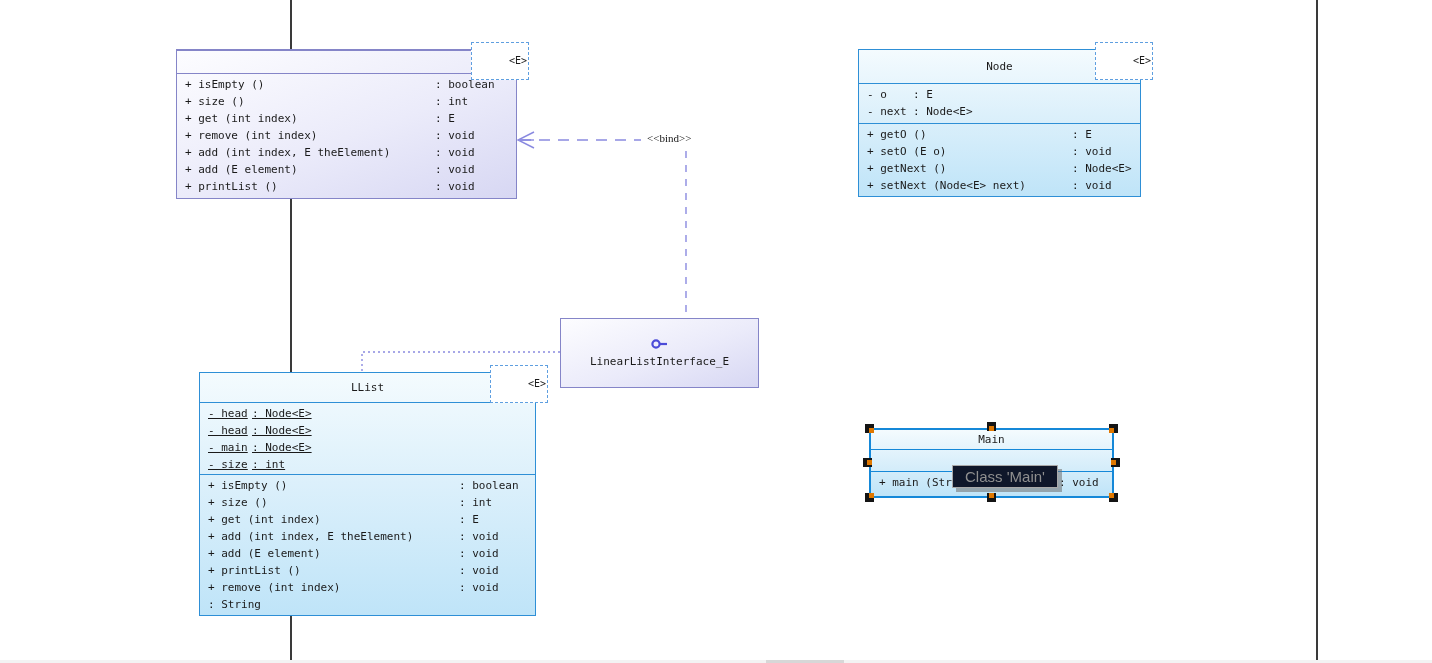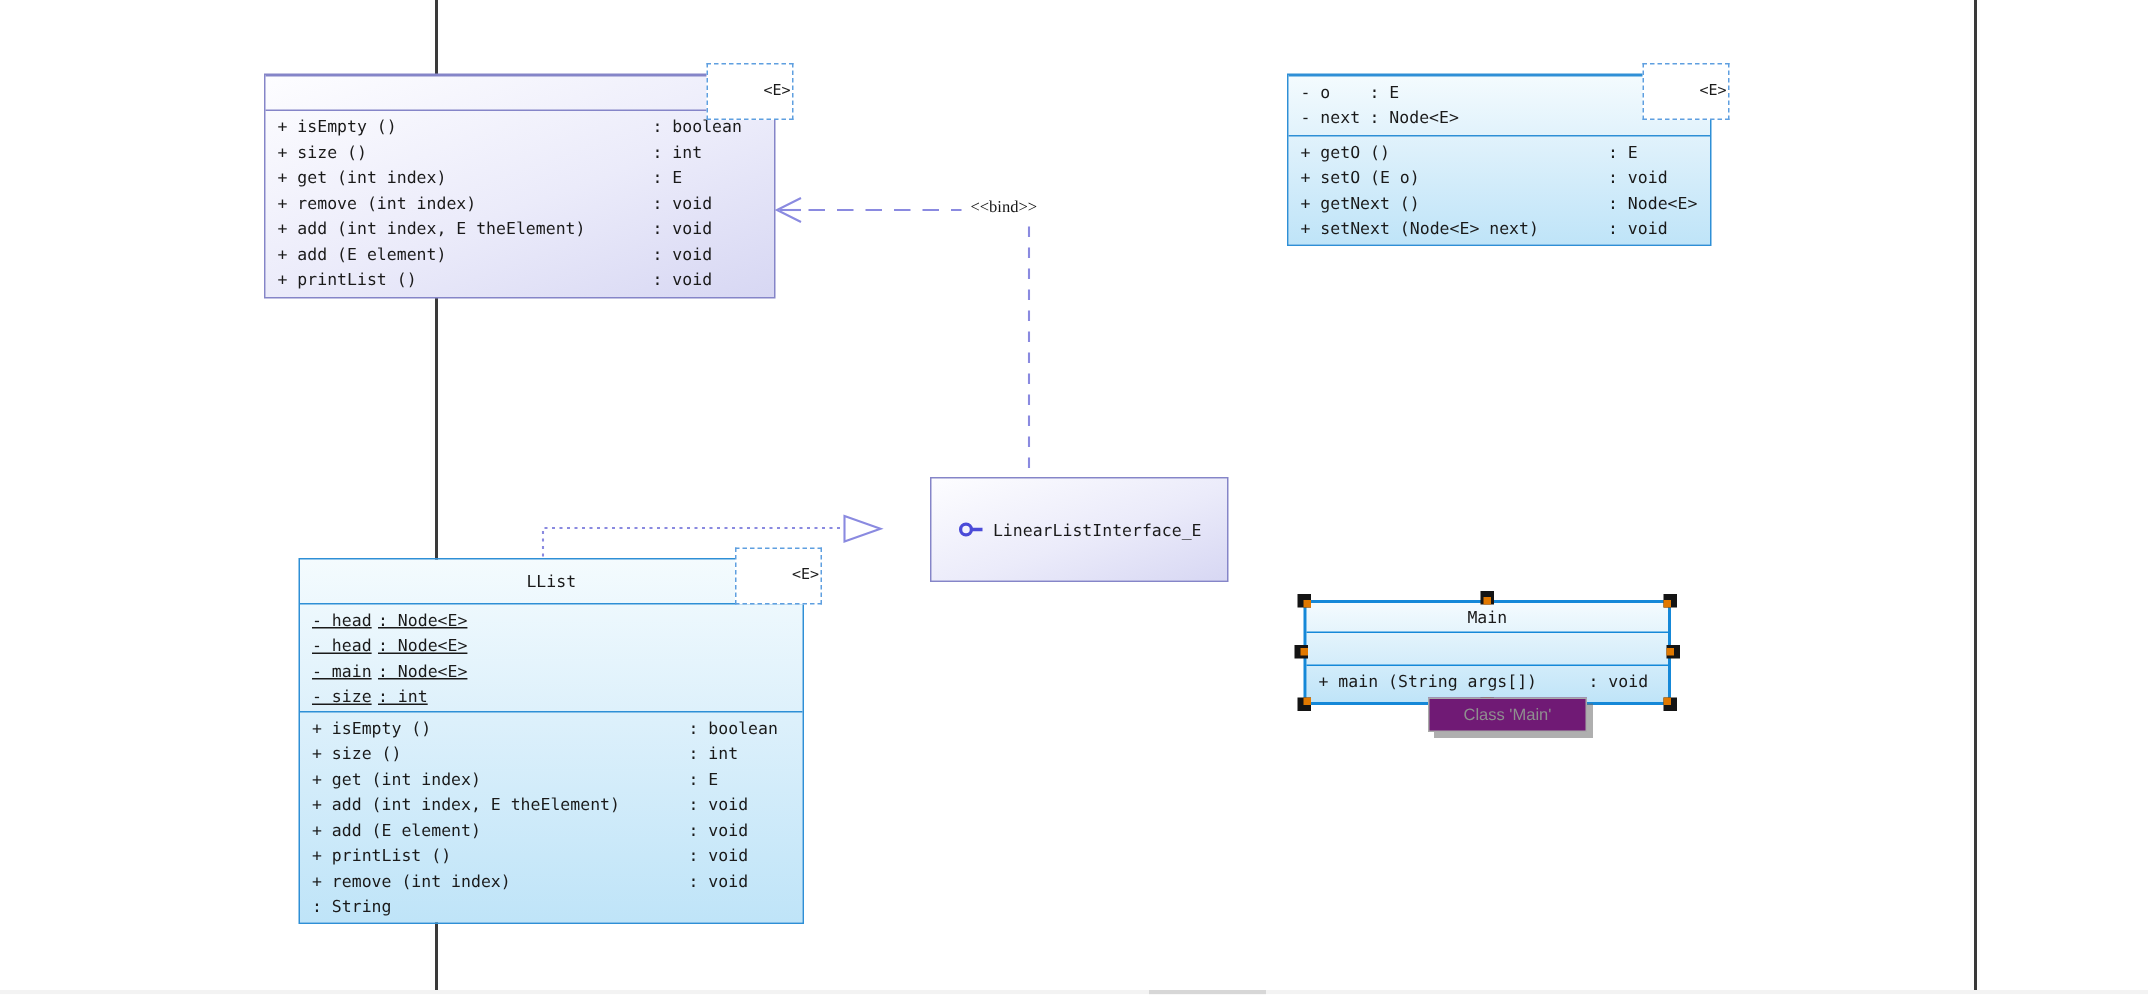--- a/index.html
+++ b/index.html
@@ -45,23 +45,23 @@
 
   
   .handle{position:absolute;width:9px;height:9px;background:#141414;z-index:6;}
   .handle::after{content:"";position:absolute;width:5px;height:5px;background:#e07800;}
   .h-tl::after{right:0;bottom:0;} .h-tm::after{left:2px;bottom:0;} .h-tr::after{left:0;bottom:0;}
   .h-ml::after{right:0;top:2px;}  .h-mr::after{left:0;top:2px;}
   .h-bl::after{right:0;top:0;}    .h-bm::after{left:2px;top:0;}   .h-br::after{left:0;top:0;}
 
   
   #tooltip{position:absolute;left:952px;top:465px;width:104px;height:21px;z-index:8;
-           background:#701a75;border:1px solid #a9a9a9;box-shadow:4px 4px 0 rgba(110,110,110,0.55);
+           background:#0f172a;border:1px solid #a9a9a9;box-shadow:4px 4px 0 rgba(110,110,110,0.55);
            display:flex;align-items:center;justify-content:center;
-           font-family:"Liberation Sans",sans-serif;font-size:11px;color:#8f8f8f;white-space:pre;}
+           font-family:"Liberation Sans",sans-serif;font-size:15px;color:#8f8f8f;white-space:pre;}
 
   
   #hscroll{position:absolute;left:0;right:0;bottom:0;height:3px;background:#f3f3f3;z-index:20;}
   #hscroll .thumb{position:absolute;left:766px;width:78px;top:0;height:3px;background:#d7d7d7;}
 </style>
 </head>
 <body>
 
 <div id="screen">
 
@@ -97,33 +97,36 @@
         <div class="row"><span class="mleft">+ add (int index, E theElement)</span><span class="mtype">: void</span></div>
         <div class="row"><span class="mleft">+ add (E element)</span><span class="mtype">: void</span></div>
         <div class="row"><span class="mleft">+ printList ()</span><span class="mtype">: void</span></div>
       </div>
   </div>
 
   <div class="ubox cls" style="left:858px;top:49px;width:281px;">
     <div class="tplbox">
       <span>&lt;E&gt;</span>
     </div>
+    <div class="hdr" style="height:33px;">
+      <span class="cname">Node</span>
+    </div>
     <div class="sec" style="height:40px;--col:46px;">
         <div class="row"><span class="mleft">- o</span><span class="mtype">: E</span></div>
         <div class="row"><span class="mleft">- next</span><span class="mtype">: Node&lt;E&gt;</span></div>
       </div>
     <div class="sec" style="height:73px;--col:205px;">
         <div class="row"><span class="mleft">+ getO ()</span><span class="mtype">: E</span></div>
         <div class="row"><span class="mleft">+ setO (E o)</span><span class="mtype">: void</span></div>
         <div class="row"><span class="mleft">+ getNext ()</span><span class="mtype">: Node&lt;E&gt;</span></div>
         <div class="row"><span class="mleft">+ setNext (Node&lt;E&gt; next)</span><span class="mtype">: void</span></div>
       </div>
   </div>
 
-  <div class="ubox iface iface-solo" style="left:620px;top:318px;width:197px;height:68px;">
+  <div class="ubox iface iface-solo" style="left:560px;top:318px;width:197px;height:68px;flex-direction:column;">
     <span class="lolli">
       <svg width="19" height="12" viewBox="0 0 19 12">
           <circle cx="6" cy="6" r="3.6" fill="none" stroke="#4b4bd8" stroke-width="2.2"></circle>
           <line x1="9.6" y1="6" x2="17" y2="6" stroke="#4b4bd8" stroke-width="2.2"></line>
         </svg>
     </span>
     <span class="cname">LinearListInterface_E</span>
   </div>
 
   <div class="ubox cls" style="left:199px;top:372px;width:335px;">
@@ -144,21 +147,21 @@
         <div class="row"><span class="mleft">+ size ()</span><span class="mtype">: int</span></div>
         <div class="row"><span class="mleft">+ get (int index)</span><span class="mtype">: E</span></div>
         <div class="row"><span class="mleft">+ add (int index, E theElement)</span><span class="mtype">: void</span></div>
         <div class="row"><span class="mleft">+ add (E element)</span><span class="mtype">: void</span></div>
         <div class="row"><span class="mleft">+ printList ()</span><span class="mtype">: void</span></div>
         <div class="row"><span class="mleft">+ remove (int index)</span><span class="mtype">: void</span></div>
         <div class="row"><span class="mtype">: String</span></div>
       </div>
   </div>
 
-  <div class="ubox cls selected" style="left:869px;top:400px;width:241px;">
+  <div class="ubox cls selected" style="left:869px;top:428px;width:241px;">
     <div class="hdr" style="height:19px;">
       <span class="cname">Main</span>
     </div>
     <div class="sec" style="height:22px;"></div>
     <div class="sec" style="height:25px;--col:180px;">
         <div class="row"><span class="mleft">+ main (String args[])</span><span class="mtype">: void</span></div>
       </div>
 
     <div class="handle h-tl" style="left:-6px;top:-6px;"></div>
     <div class="handle h-tm" style="left:calc(50% - 5px);top:-8px;"></div>

